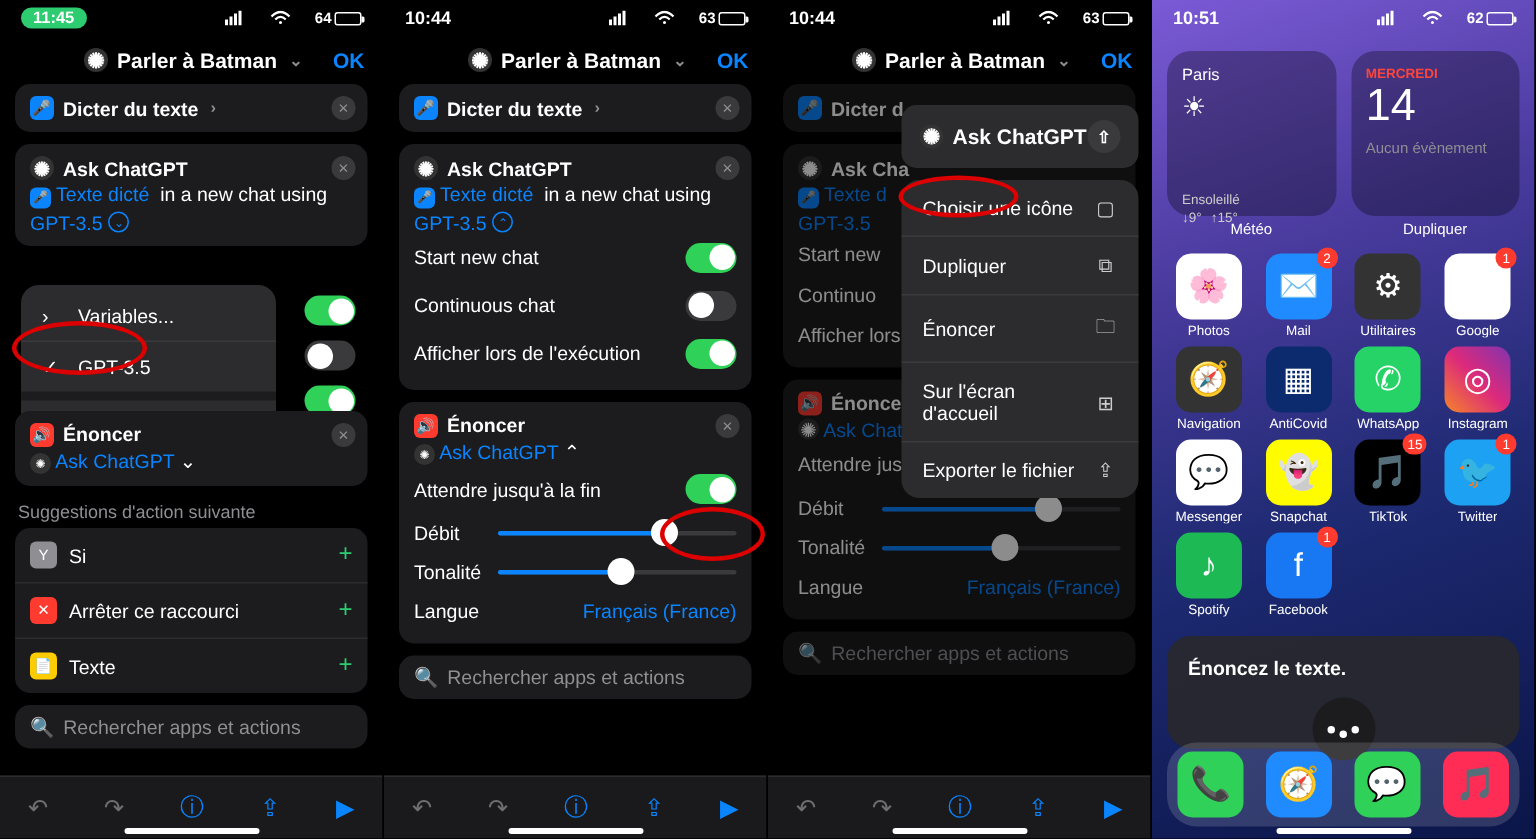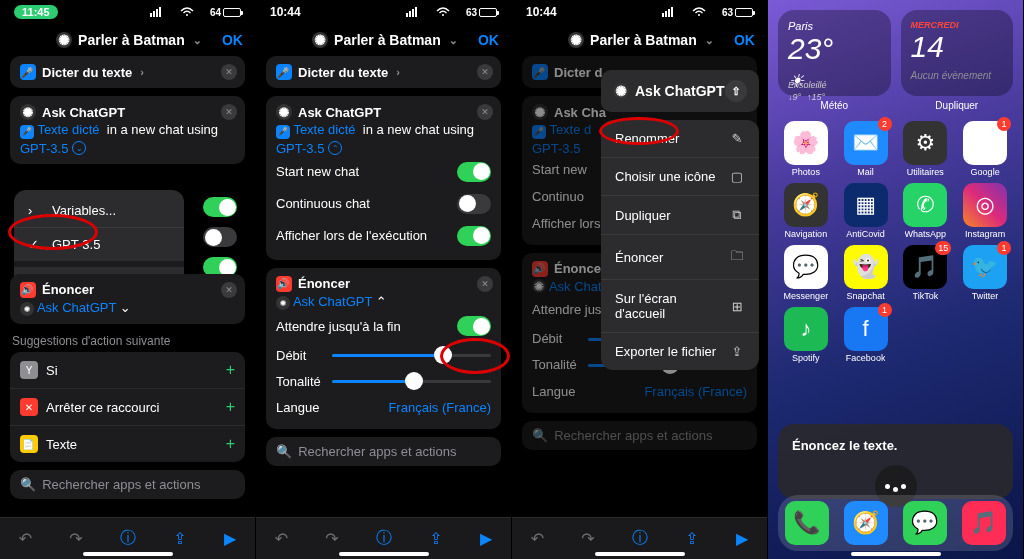--- a/index.html
+++ b/index.html
@@ -68,21 +68,21 @@
   .ctx-menu { background:#2c2c2e; border-radius:12px; margin-top:8px;}
   .ctx-row { display:flex; justify-content:space-between; align-items:center; padding:11px 14px; border-bottom:1px solid #3a3a3c; font-size:13px;}
   .ctx-row:last-child { border-bottom:none;}
   .ctx-row .ic { color:#ccc; font-size:13px; width:16px; text-align:center;}
   
   .anno { position:absolute; border:3px solid #d00; border-radius:50%; pointer-events:none;}
   
   .home { background:linear-gradient(160deg,#7b5ad6 0%,#4a3b9e 30%,#1e2a72 60%,#0a1548 100%);}
   .home .status { color:#fff;}
   .widgets { display:flex; gap:10px; padding:10px;}
-  .widget { flex:1; background:rgba(0,0,0,0.3); border-radius:16px; padding:10px; position:relative; height:86px;font-style:italic;}
+  .widget { flex:1; background:rgba(0,0,0,0.3); border-radius:16px; padding:10px; position:relative; height:110px;}
   .widget .city { font-size:11px;}
   .widget .big { font-size:30px; font-weight:300;}
   .widget .foot { position:absolute; bottom:6px; left:10px; right:10px; font-size:9px; display:flex; justify-content:space-between; color:#ccc;}
   .widget .day { color:#ff453a; font-size:9px; font-weight:600; text-transform:uppercase;}
   .widget .daynum { font-size:30px; font-weight:300;}
   .widget .noevt { font-size:10px; color:#8e8e93; margin-top:6px;}
   .wlabel { text-align:center; font-size:10px; margin-top:4px; color:#fff;}
   .app-grid { padding:0 12px; display:grid; grid-template-columns:repeat(4,1fr); gap:6px 8px;}
   .app { display:flex; flex-direction:column; align-items:center; position:relative;}
   .app-icon { width:44px; height:44px; border-radius:10px; display:flex; align-items:center; justify-content:center; font-size:22px; position:relative;}
@@ -445,24 +445,20 @@
   <div style="position:absolute; top:70px; right:8px; width:158px;">
     <div class="ctx-hdr">
       <span style="display:flex;align-items:center;gap:6px">
           <span class="icon-logo">✺</span>
           <span>Ask ChatGPT</span>
         </span>
       <span class="share">⇧</span>
     </div>
     <div class="ctx-menu">
       <div class="ctx-row">
-          <span>Renommer</span>
-          <span class="ic">✎</span>
-        </div>
-      <div class="ctx-row">
           <span>Choisir une icône</span>
           <span class="ic">▢</span>
         </div>
       <div class="ctx-row">
           <span>Dupliquer</span>
           <span class="ic">⧉</span>
         </div>
       <div class="ctx-row">
           <span>Énoncer</span>
           <span class="ic">🗀</span>
@@ -486,25 +482,44 @@
       <span class="tb">↷</span>
       <span class="tb active">ⓘ</span>
       <span class="tb active">⇪</span>
       <span class="tb active">▶</span>
     </div>
   <div class="home-ind"></div>
   <div class="anno" style="right:88px; top:117px; width:80px; height:28px; border-radius:50%/50%;"></div>
 </div>
 
 <div class="phone home">
+  <div class="status">
+      <span>10:51</span>
+      <span class="right">
+        <svg class="signal">
+          <rect x="0" y="6" width="2" height="4" fill="#fff"></rect>
+          <rect x="3" y="4" width="2" height="6" fill="#fff"></rect>
+          <rect x="6" y="2" width="2" height="8" fill="#fff"></rect>
+          <rect x="9" y="0" width="2" height="10" fill="#fff"></rect>
+        </svg>
+        <svg class="wifi">
+          <path d="M1 4 Q7 -2 13 4" stroke="#fff" fill="none" stroke-width="1.5"></path>
+          <path d="M3.5 6 Q7 2.5 10.5 6" stroke="#fff" fill="none" stroke-width="1.5"></path>
+          <circle cx="7" cy="8" r="1" fill="#fff"></circle>
+        </svg>
+        <span class="bat">
+          <span>62</span>
+          <span class="bat-box"><span class="bat-fill" style="width:62%"></span></span>
+        </span>
+      </span>
+    </div>
   <div class="widgets">
     <div style="flex:1">
       <div class="widget">
         <div class="city">Paris</div>
-        <div class="big">23°</div>
         <div style="font-size:18px;margin-top:4px">☀︎</div>
         <div class="foot">
             <span>Ensoleillé</span>
           </div>
         <div class="foot" style="bottom:-6px;justify-content:flex-start;gap:6px">
             <span>↓<span>9°</span></span>
             <span>↑<span>15°</span></span>
           </div>
       </div>
       <div class="wlabel">Météo</div>

